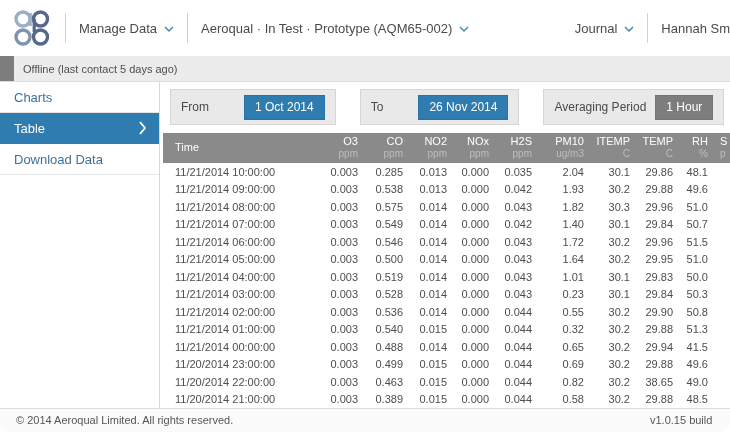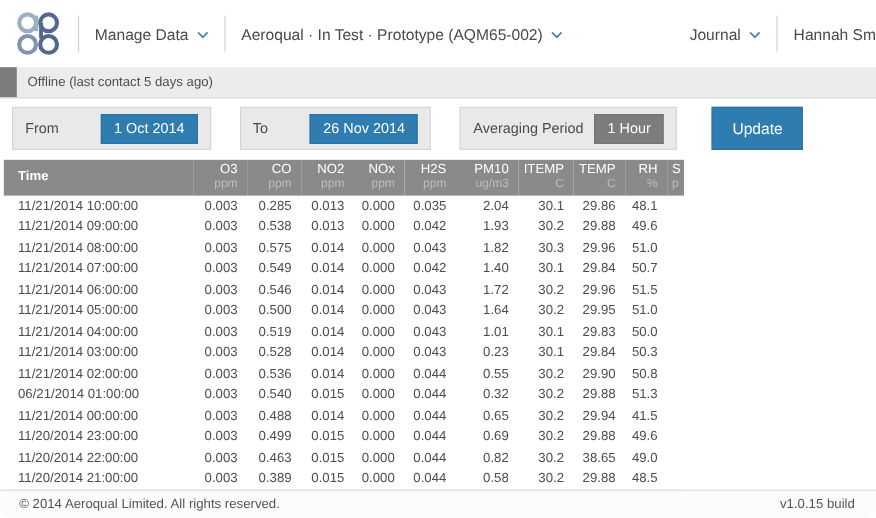--- a/index.html
+++ b/index.html
@@ -38,21 +38,21 @@
   .update-btn { height:36px; margin-left:5px; padding:0 16px; background:#2e7cb0; border:1px solid #2a72a4; color:#fff; font-size:13px; font-family:"Liberation Sans",sans-serif; cursor:pointer; }
 
   
   .table-wrap { width:567px; margin-left:3px; overflow:hidden; }
   table { table-layout:fixed; width:593px; border-collapse:collapse; border-bottom:1px solid #aecde4; }
   thead th { background:#8a8a8a; height:30px; vertical-align:middle; font-weight:normal; text-align:right; padding:0 8px 2px 0; }
   thead th.time-col { text-align:left; padding:0 0 2px 12px; }
   thead th.clip-col { text-align:left; padding:0 0 2px 4px; }
   .hname { font-size:11px; color:#fff; line-height:13px; }
   .hunit { font-size:10px; color:#bdbdbd; line-height:11px; min-height:11px; }
-  th.time-col .hname { line-height:24px;font-weight:bold; }
+  th.time-col .hname { line-height:24px; }
   tbody td { height:17.5px; font-size:11px; color:#4d4d4d; text-align:right; padding:0 8px 0 0; white-space:nowrap; overflow:hidden; }
   tbody td.time-col { text-align:left; padding:0 0 0 12px; }
   .col0{width:158px}.col1{width:45px}.col2{width:45px}.col3{width:44px}.col4{width:42px}
   .col5{width:43px}.col6{width:52px}.col7{width:46px}.col8{width:43px}.col9{width:35px}.col10{width:40px}
 
   
   .footer { position:absolute; left:0; right:0; bottom:0; height:24px; background:#fbfbfb; border-top:1px solid #ddd; font-size:11px; color:#555; overflow:hidden;padding-left:12px; }
   .footer .copy { position:absolute; left:16px; top:5px; white-space:nowrap; }
   .footer .version { position:absolute; left:650px; top:5px; white-space:nowrap;text-align:center; }
 </style>
@@ -94,20 +94,34 @@
     <div class="vdiv"></div>
     <div class="user-name">Hannah Sm</div>
   </div>
 
   <div class="statusbar">
     <div class="status-block"></div>
     <div class="status-text">Offline (last contact 5 days ago)</div>
   </div>
 
   <div class="body">
+    <div class="sidebar">
+      <div class="nav-item">
+        <span>Charts</span>
+      </div>
+      <div class="nav-item active">
+        <span>Table</span>
+        <svg width="8" height="14">
+            <polyline points="1,1 6,7 1,13" fill="none" stroke="#fff" stroke-width="1.8"></polyline>
+          </svg>
+      </div>
+      <div class="nav-item">
+        <span>Download Data</span>
+      </div>
+    </div>
 
     <div class="content">
 
       <div class="filterbar">
         <div class="filter-group">
           <span class="filter-label">From</span>
           <button class="date-btn">1 Oct 2014</button>
         </div>
         <div class="filter-group">
           <span class="filter-label">To</span>
@@ -281,21 +295,21 @@
                 <td class="col3">0.014</td>
                 <td class="col4">0.000</td>
                 <td class="col5">0.044</td>
                 <td class="col6">0.55</td>
                 <td class="col7">30.2</td>
                 <td class="col8">29.90</td>
                 <td class="col9">50.8</td>
                 <td class="col10"></td>
               </tr>
               <tr>
-                <td class="col0 time-col">06/21/2014 01:00:00</td>
+                <td class="col0 time-col">11/21/2014 01:00:00</td>
                 <td class="col1">0.003</td>
                 <td class="col2">0.540</td>
                 <td class="col3">0.015</td>
                 <td class="col4">0.000</td>
                 <td class="col5">0.044</td>
                 <td class="col6">0.32</td>
                 <td class="col7">30.2</td>
                 <td class="col8">29.88</td>
                 <td class="col9">51.3</td>
                 <td class="col10"></td>

